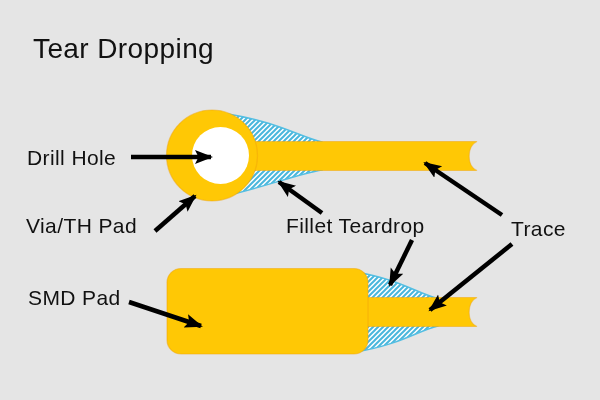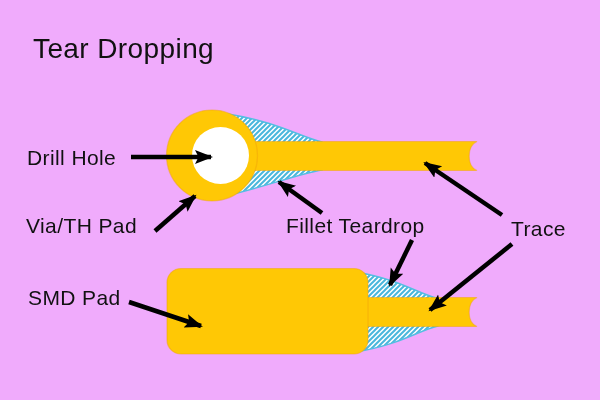--- a/index.html
+++ b/index.html
@@ -1,19 +1,19 @@
 <!DOCTYPE html>
 <html><head>
 <meta charset="utf-8">
 <style>
   html,body{margin:0;padding:0;background:#ffffff;}
   .page{
     position:relative;
     width:600px;height:400px;
-    background:#f0abfc;
+    background:#e5e5e5;
     overflow:hidden;
     font-family:"Liberation Sans","DejaVu Sans",sans-serif;
   }
   svg{display:block;}
   text{
     font-family:"Liberation Sans","DejaVu Sans",sans-serif;
     fill:#111111;
   }
   .title-text{font-size:28px;letter-spacing:0.4px;}
   .label-text{font-size:21px;letter-spacing:0.4px;}

